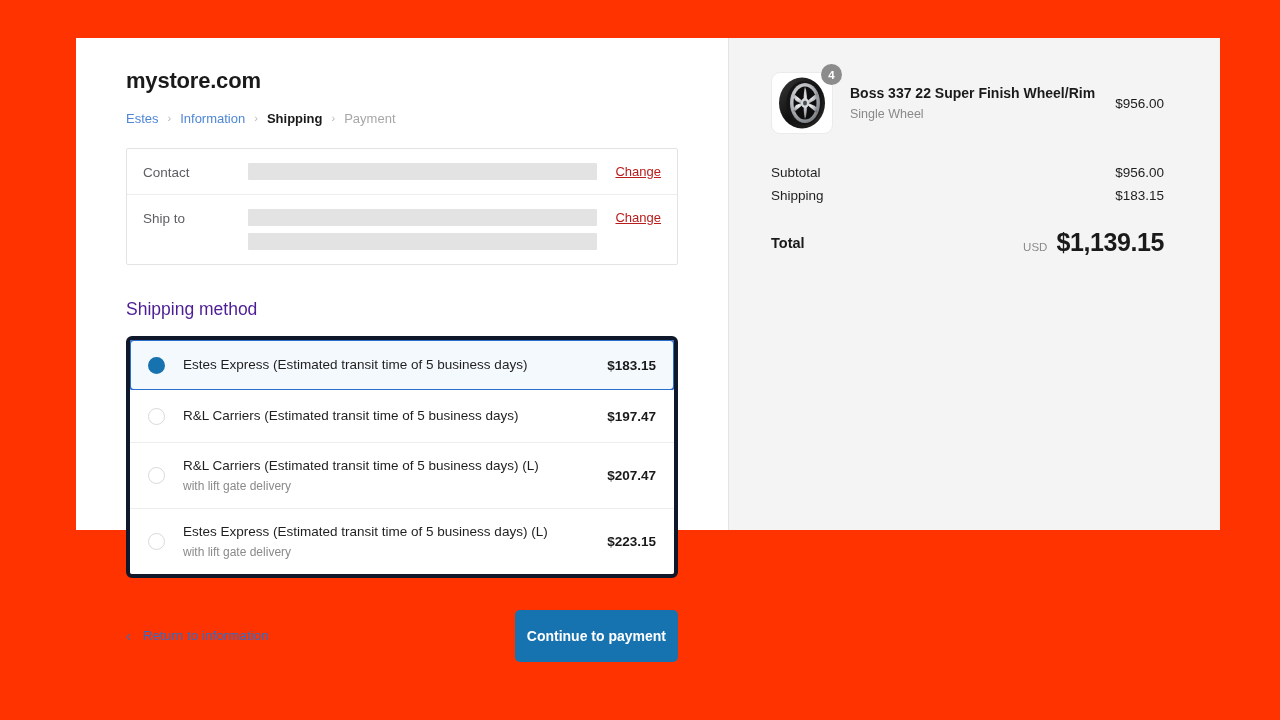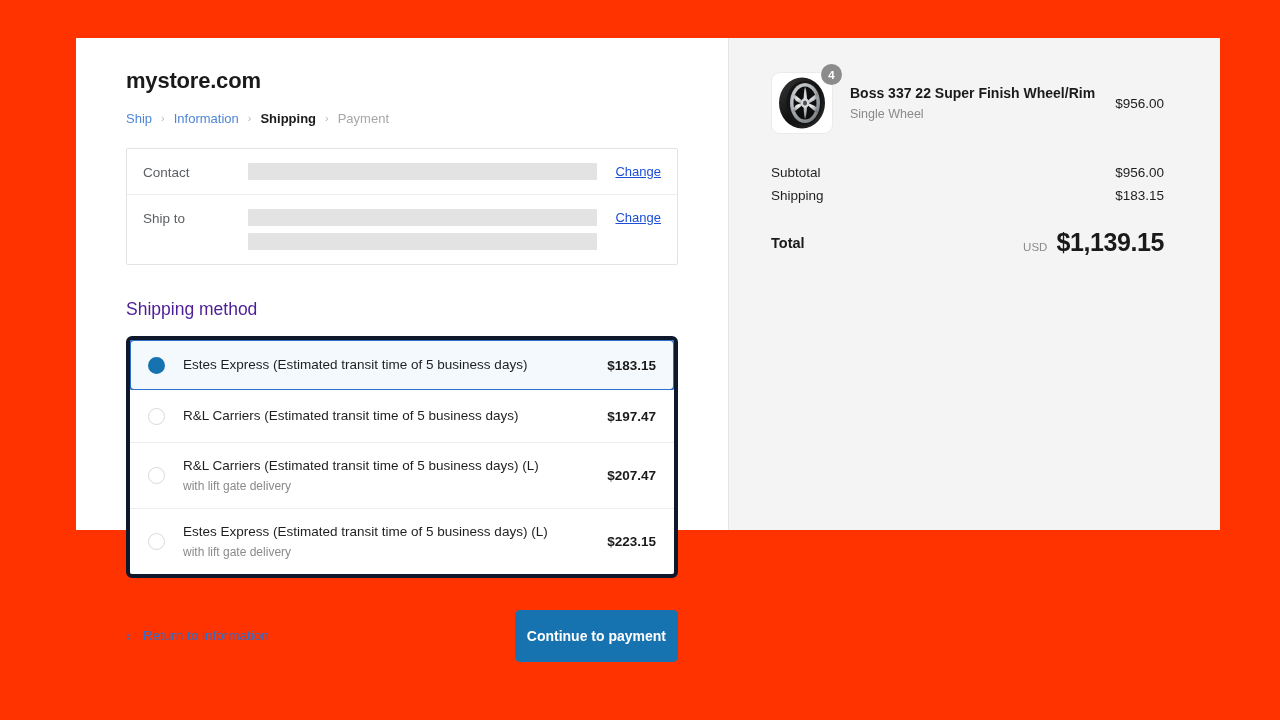--- a/index.html
+++ b/index.html
@@ -79,21 +79,21 @@
   .redact-bar {
     height: 17px;
     background: #e3e3e3;
     border-radius: 1px;
   }
   .redact-bar + .redact-bar { margin-top: 7px; }
   .change-link {
     flex: 0 0 auto;
     margin-left: 18px;
     font-size: 13px;
-    color: #1d4ed8;
+    color: #b91c1c;
     text-decoration: underline;
     padding-top: 1px;
     cursor: pointer;
   }
 
   
   #shipping-heading {
     font-size: 17.5px;
     color: #4c1d95;
     margin-bottom: 16px;
@@ -304,21 +304,21 @@
 </head>
 <body>
 
 <div id="checkout-window">
 
   <div id="main-col">
 
     <div id="store-name">mystore.com</div>
 
     <div id="breadcrumb">
-      <span class="crumb">Ship</span>
+      <span class="crumb">Estes</span>
       <span class="crumb-sep">›</span>
       <span class="crumb">Information</span>
       <span class="crumb-sep">›</span>
       <span class="crumb active">Shipping</span>
       <span class="crumb-sep">›</span>
       <span class="crumb muted">Payment</span>
     </div>
 
     <div id="review-card">
 

